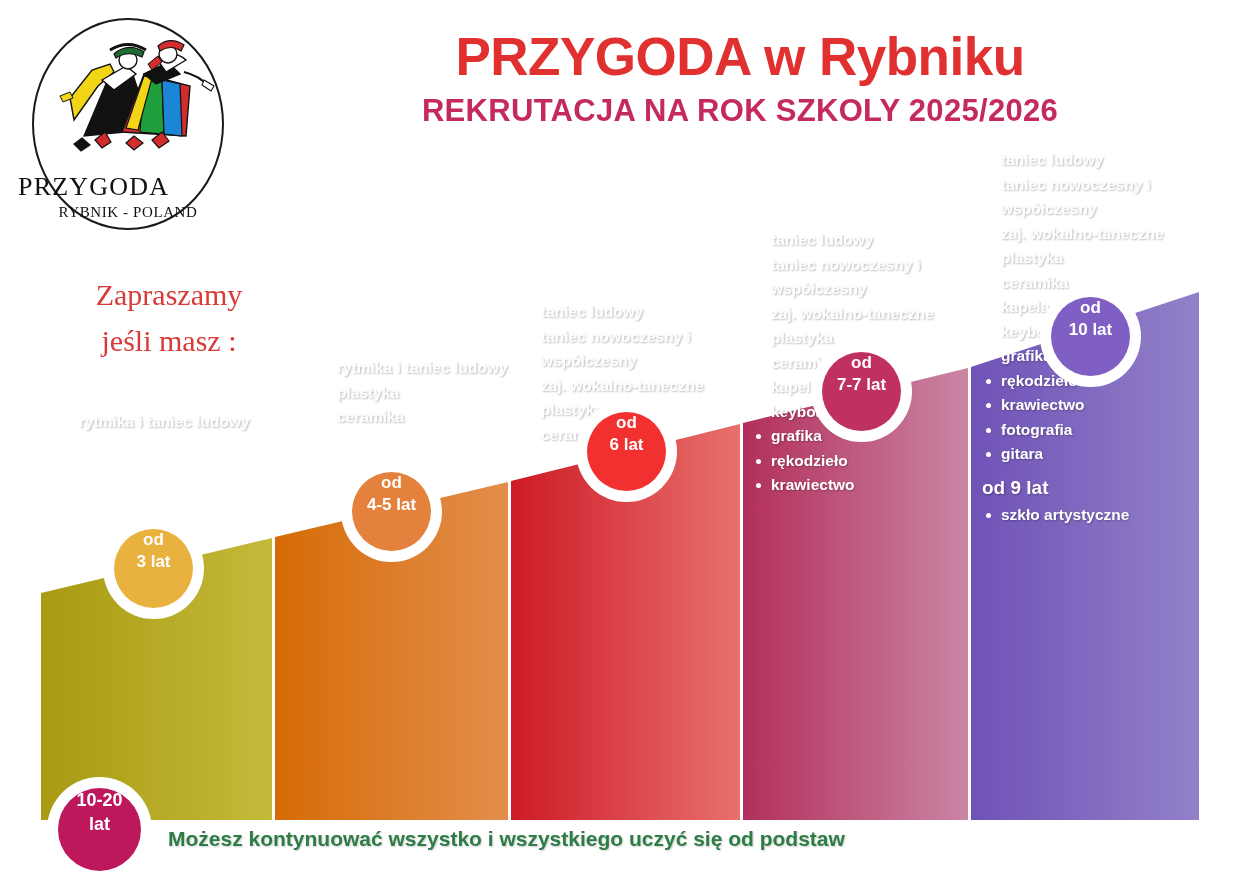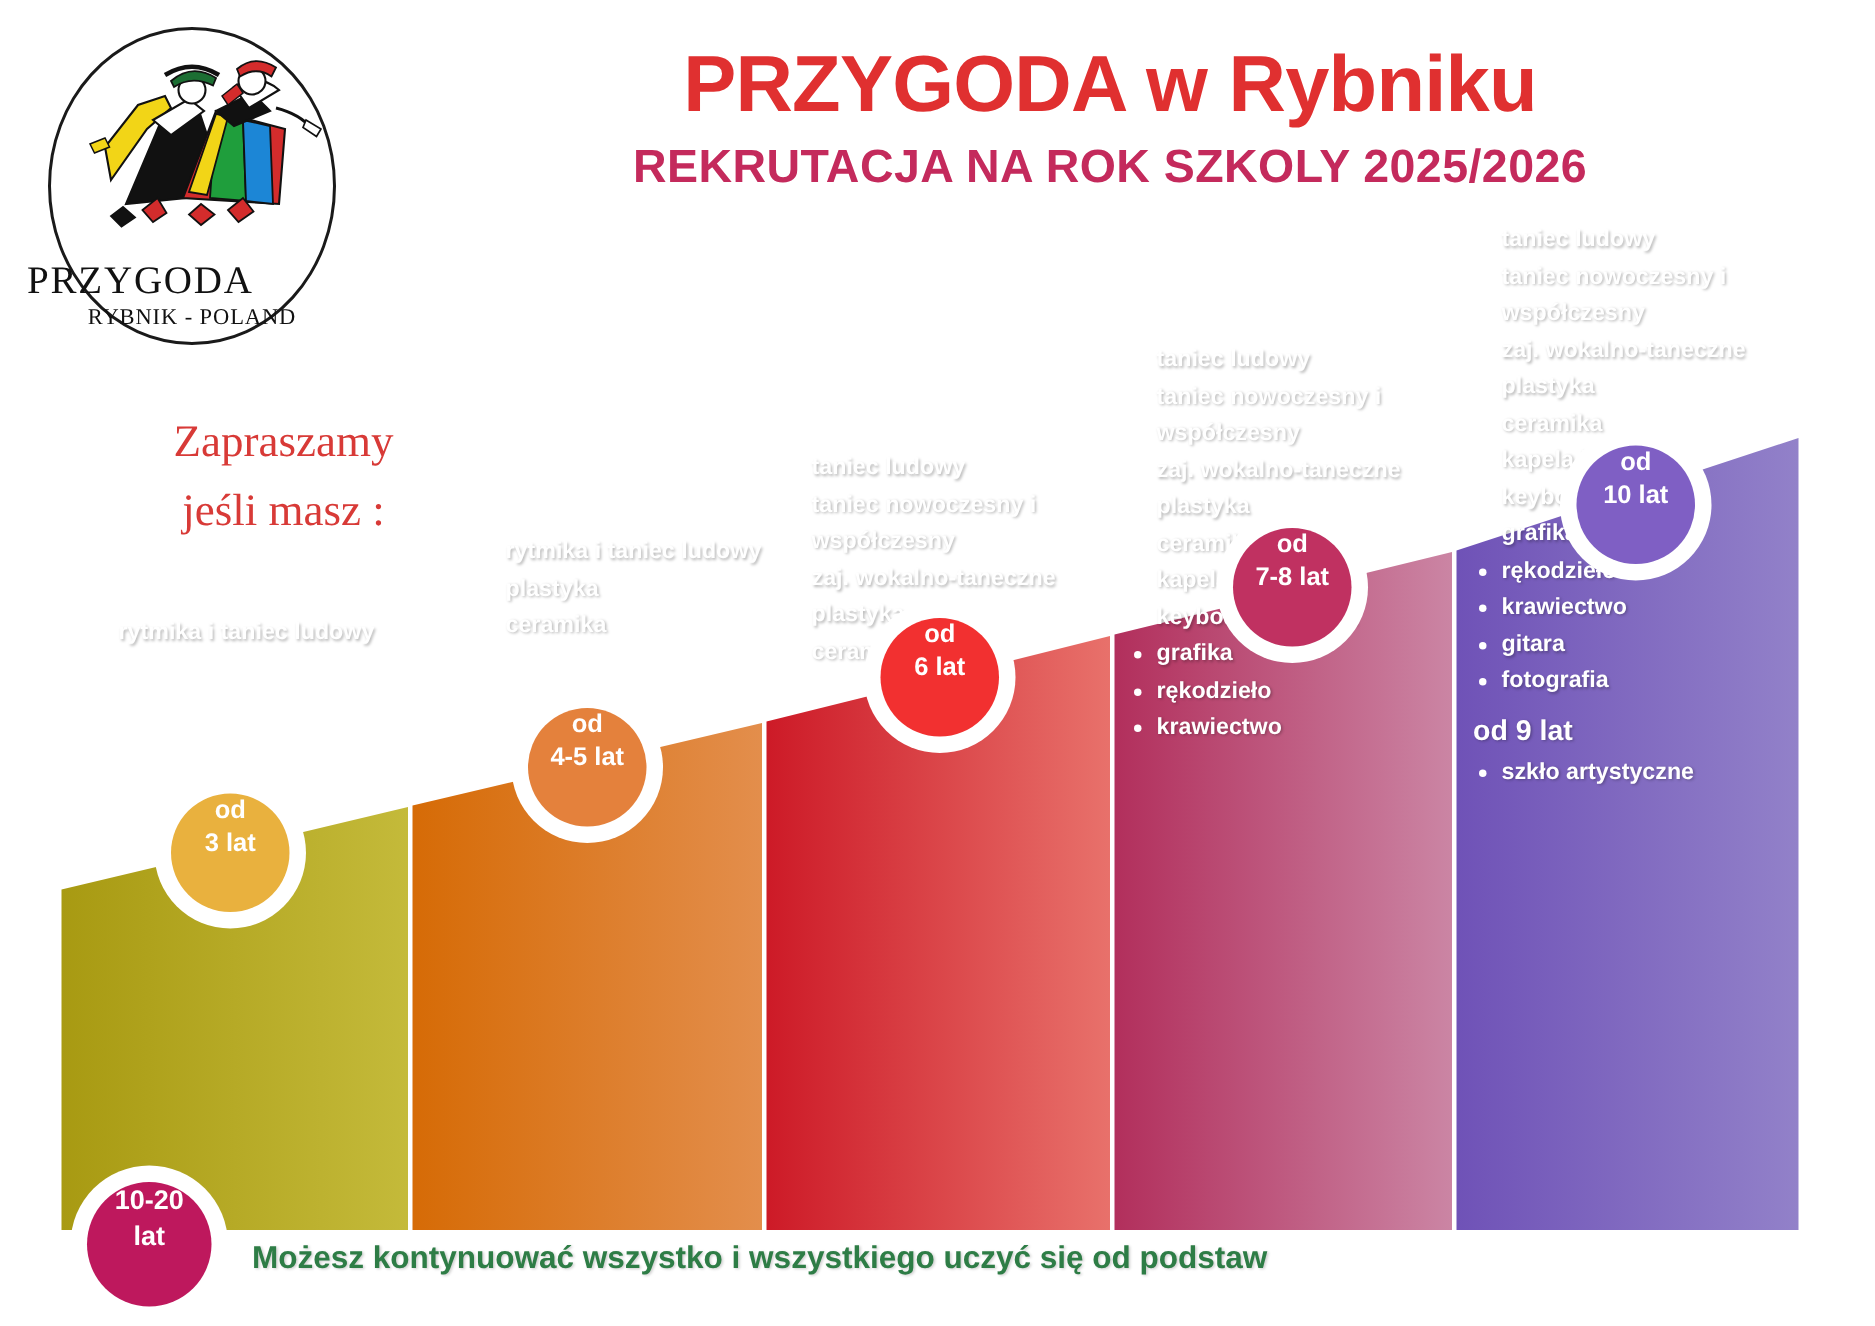--- a/index.html
+++ b/index.html
@@ -46,21 +46,21 @@
     color:#E03030;letter-spacing:-0.5px;
   }
   .title-3{
     font-family:"Liberation Sans", sans-serif;
     font-weight:bold;font-size:31px;line-height:46px;
     color:#C42A5C;letter-spacing:0.3px;
   }
 
   
   .invite{
-    position:absolute;left:64px;top:272px;width:250px;
+    position:absolute;left:44px;top:272px;width:250px;
     font-family:"Liberation Serif", serif;
     font-size:30px;line-height:46px;color:#D83A37;
     text-align:center;
   }
 
   
   .stairs{position:absolute;left:0;top:280px;width:1250px;height:555px;}
   .stairs svg{display:block;}
 
   
@@ -219,21 +219,21 @@
   <div class="badge" id="b2">
     <span class="l1">od</span>
     <span class="l2">4-5 lat</span>
   </div>
   <div class="badge" id="b3">
     <span class="l1">od</span>
     <span class="l2">6 lat</span>
   </div>
   <div class="badge" id="b4">
     <span class="l1">od</span>
-    <span class="l2">7-8 lat</span>
+    <span class="l2">7-7 lat</span>
   </div>
   <div class="badge" id="b5">
     <span class="l1">od</span>
     <span class="l2">10 lat</span>
   </div>
 
   <div class="badge" id="b0">
     <span class="l1">10-20</span>
     <span class="l2">lat</span>
   </div>
@@ -278,22 +278,22 @@
         <li>taniec ludowy</li>
         <li>taniec nowoczesny i współczesny</li>
         <li>zaj. wokalno-taneczne</li>
         <li>plastyka</li>
         <li>ceramika</li>
         <li>kapela ludowa</li>
         <li>keyboard/dzwonki</li>
         <li>grafika</li>
         <li>rękodzieło</li>
         <li>krawiectwo</li>
+        <li>fotografia</li>
         <li>gitara</li>
-        <li>fotografia</li>
       </ul>
     <div class="subhead">od 9 lat</div>
     <ul>
         <li>szkło artystyczne</li>
       </ul>
   </div>
 
   <div class="bottom-note">Możesz kontynuować wszystko i wszystkiego uczyć się od podstaw</div>
 
 </div>

